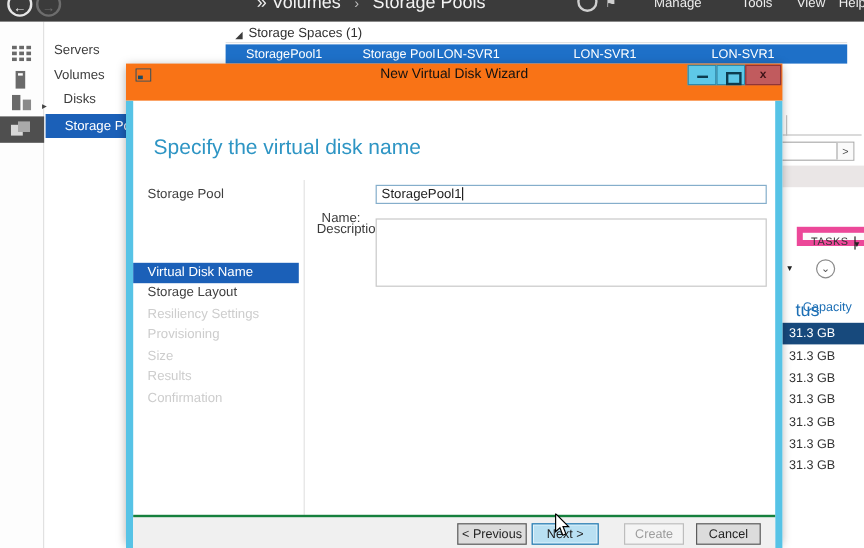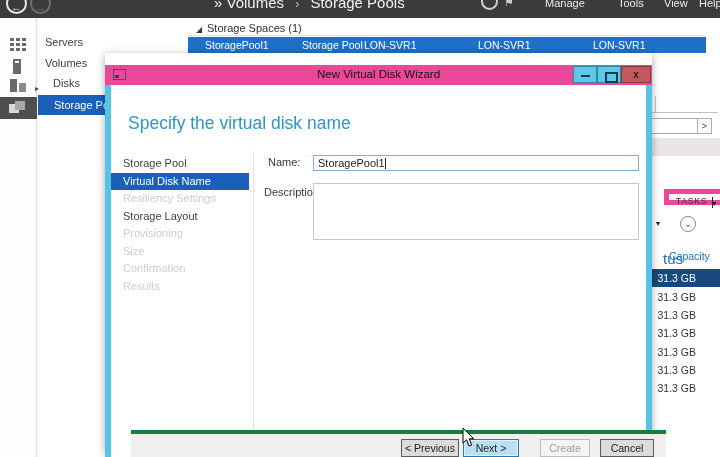--- a/index.html
+++ b/index.html
@@ -50,41 +50,41 @@
   .rp-colstatus { left:663px; top:250px; font-size:15px; color:#1d6fb5; }
   .rp-colcap { left:669px; top:250px; font-size:10.5px; color:#1d6fb5; }
   .caprow { position:absolute; left:650px; width:70px; height:18px; font-size:10.5px; color:#333; text-align:right; padding-right:24px; line-height:18px; z-index:4; }
   .caprow.selected { background:#17497c; color:#fff; }
 
   
   .bt-line { position:absolute; width:1px; height:5px; top:452px; background:#d4d4d4; z-index:4; }
 
   
   .wizard { position:absolute; left:105px; top:53px; width:547px; height:399px; z-index:40; box-shadow:0 2px 8px rgba(0,0,0,.35); }
-  .wiz-title { position:relative; height:20px; background:#ec4899;margin-top:12px; }
+  .wiz-title { position:relative; height:31px; background:#f97316; }
   .wiz-title-text { position:absolute; left:0; right:0; top:3px; text-align:center; font-size:11.5px; color:#111; }
   .wiz-ico { position:absolute; left:8px; top:4px; }
   .winbtns { position:absolute; right:1px; top:1px; height:17px; display:flex; }
   .winbtn { width:24px; height:17px; border:1px solid #2f89ab; background:#5ec8e8; text-align:center; color:#0c3c50; position:relative; }
   .winbtn.close { width:30px; background:#c15b5e; border-color:#8f3538; color:#3d1317; font-size:10px; font-weight:bold; line-height:15px; }
   .winbtn.min::after { content:""; position:absolute; left:7px; bottom:5px; width:9px; height:2px; background:#0c3c50; }
   .winbtn.max::after { content:""; position:absolute; left:7px; top:5px; width:9px; height:7px; border:2px solid #0c3c50; }
   .wiz-body { position:relative; height:380px; background:#fff; border-left:6px solid #56c3e6; border-right:6px solid #56c3e6; border-bottom:6px solid #56c3e6; }
   .wiz-head { position:absolute; left:17px; top:28px; font-size:17.5px; color:#2e95c4; }
   .steps { position:absolute; left:0px; top:70px; width:138px; }
   .step { height:17.5px; line-height:17.5px; padding-left:12px; font-size:11px; }
   .step.on  { color:#3f3f3f; }
   .step.off { color:#cdcdcd; }
-  .step.sel { background:#1b60b8; color:#fff; }
+  .step.sel { background:#1b60b8; color:#fff;margin-top:47px; }
   .step-divider { position:absolute; left:142px; top:66px; width:1px; height:290px; background:#e3e3e3; }
   .lbl { position:absolute; font-size:11px; color:#3a3a3a; }
   .name-input { position:absolute; left:202px; top:70px; width:326px; height:16px; border:1px solid #85aecb; background:#fff; font-size:11px; line-height:14px; padding-left:4px; color:#222; white-space:nowrap; }
   .caret { display:inline-block; width:1px; height:11px; background:#222; vertical-align:-2px; }
   .desc-box { position:absolute; left:202px; top:98px; width:326px; height:57px; border:1px solid #c9c9c9; background:#fff; font-size:11px; color:#222; }
-  .btnbar { position:absolute; left:0; bottom:0; width:535px; height:29px; background:#f0f0f0; border-top:4px solid #15803d;margin-left:20px; }
+  .btnbar { position:absolute; left:0; bottom:0; width:535px; height:29px; background:#f0f0f0; border-top:2px solid #15803d; }
   .wbtn { position:absolute; top:5px; height:18px; font-size:10.5px; text-align:center; line-height:16px; background:#dcdcdc; border:1px solid #5c5c5c; color:#222; }
   .wbtn.prev   { left:270px; width:58px; }
   .wbtn.next   { left:332px; width:56px; background:#b9e0f2; border:1px solid #2a7bb0; box-shadow:inset 0 0 0 1px #e3f3fb; }
   .wbtn.create { left:409px; width:50px; background:#f4f4f4; border:1px solid #bdbdbd; color:#9c9c9c; }
   .wbtn.cancel { left:469px; width:54px; }
 
   .cursor { position:absolute; left:462px; top:428px; z-index:60; }
 </style>
 </head>
 <body>
@@ -197,30 +197,30 @@
         <div class="winbtn max"></div>
         <div class="winbtn close">x</div>
       </div>
     </div>
     <div class="wiz-body">
       <div class="wiz-head">Specify the virtual disk name</div>
 
       <div class="steps">
         <div class="step on">Storage Pool</div>
         <div class="step sel">Virtual Disk Name</div>
+        <div class="step on">Storage Layout</div>
         <div class="step off">Resiliency Settings</div>
-        <div class="step on">Storage Layout</div>
         <div class="step off">Provisioning</div>
         <div class="step off">Size</div>
+        <div class="step off">Results</div>
         <div class="step off">Confirmation</div>
-        <div class="step off">Results</div>
       </div>
       <div class="step-divider"></div>
 
-      <div class="lbl" style="left:157px;top:71px;">Name:</div>
+      <div class="lbl" style="left:157px;top:92px;">Name:</div>
       <div class="name-input">
         <span>StoragePool1</span><span class="caret"></span>
       </div>
       <div class="lbl" style="left:153px;top:101px;">Description:</div>
       <div class="desc-box"></div>
 
       <div class="btnbar">
         <div class="wbtn prev">&lt; Previous</div>
         <div class="wbtn next">Next &gt;</div>
         <div class="wbtn create">Create</div>

